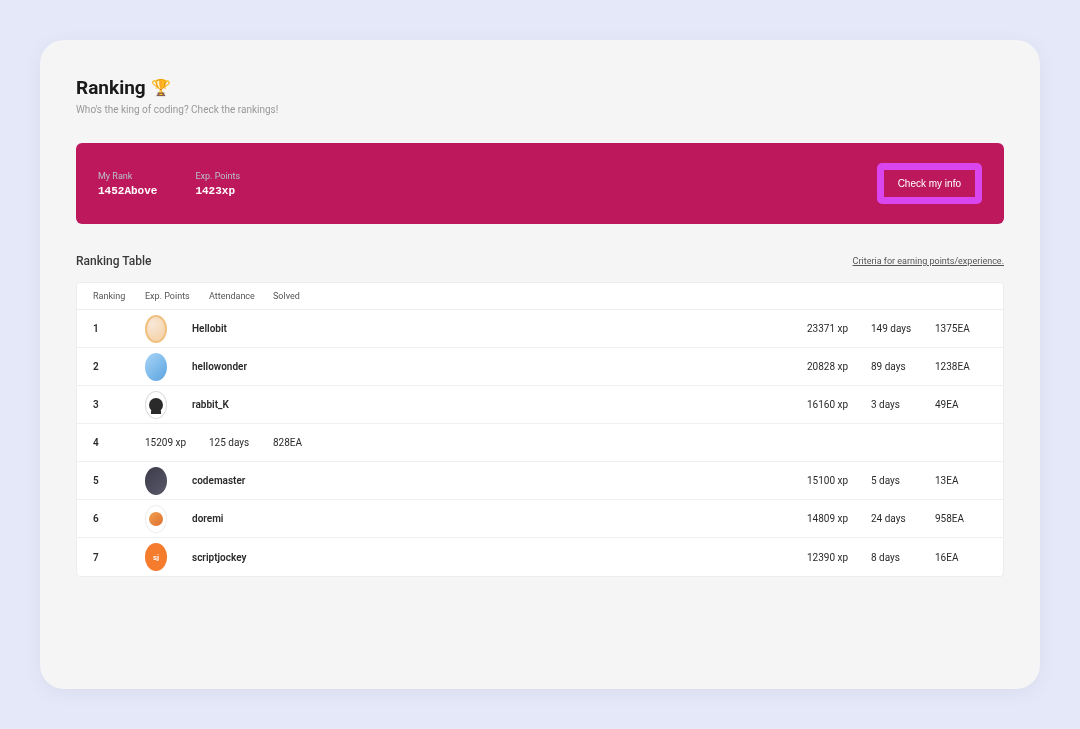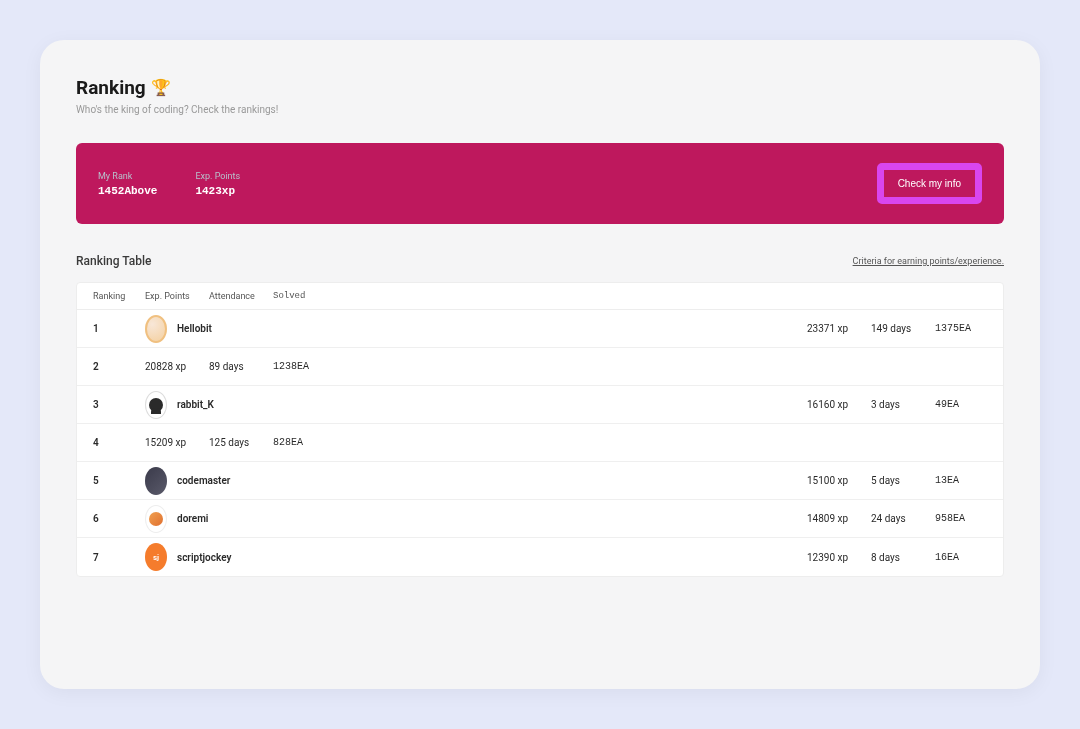--- a/index.html
+++ b/index.html
@@ -117,21 +117,20 @@
       flex: 1;
     }
     .col-exp {
       width: 64px;
     }
     .col-att {
       width: 64px;
     }
     .col-solved {
       width: 52px;
-      font-family: Liberation Mono, monospace;
     }
     .table-row {
       display: flex;
       align-items: center;
       padding: 8px 16px;
       font-size: 10px;
       color: #2a2a2a;
       border-bottom: 1px solid #efefef;
       height: 38px;
     }
@@ -201,20 +200,21 @@
       border-radius: 6px 6px 0 0;
     }
     .avatar-6-inner {
       width: 14px;
       height: 14px;
       border-radius: 50%;
       background: linear-gradient(135deg, #f0a050, #e07030);
     }
     .name-text {
       font-weight: 600;
+      margin-left: 15px;
     }
   </style>
 </head>
 <body>
 
 <div class="card">
 
   <div class="title-row">
     <h1 class="page-title">Ranking</h1>
     <span class="trophy-icon">🏆</span>
@@ -254,20 +254,24 @@
         <div class="avatar avatar-1"></div>
         <span class="name-text">Hellobit</span>
       </div>
       <div class="col-exp">23371 xp</div>
       <div class="col-att">149 days</div>
       <div class="col-solved">1375EA</div>
     </div>
 
     <div class="table-row">
       <div class="col-rank rank-num">2</div>
+      <div class="col-name name-cell">
+        <div class="avatar avatar-2"></div>
+        <span class="name-text">hellowonder</span>
+      </div>
       <div class="col-exp">20828 xp</div>
       <div class="col-att">89 days</div>
       <div class="col-solved">1238EA</div>
     </div>
 
     <div class="table-row">
       <div class="col-rank rank-num">3</div>
       <div class="col-name name-cell">
         <div class="avatar avatar-3">
             <div class="avatar-3-inner"></div>

